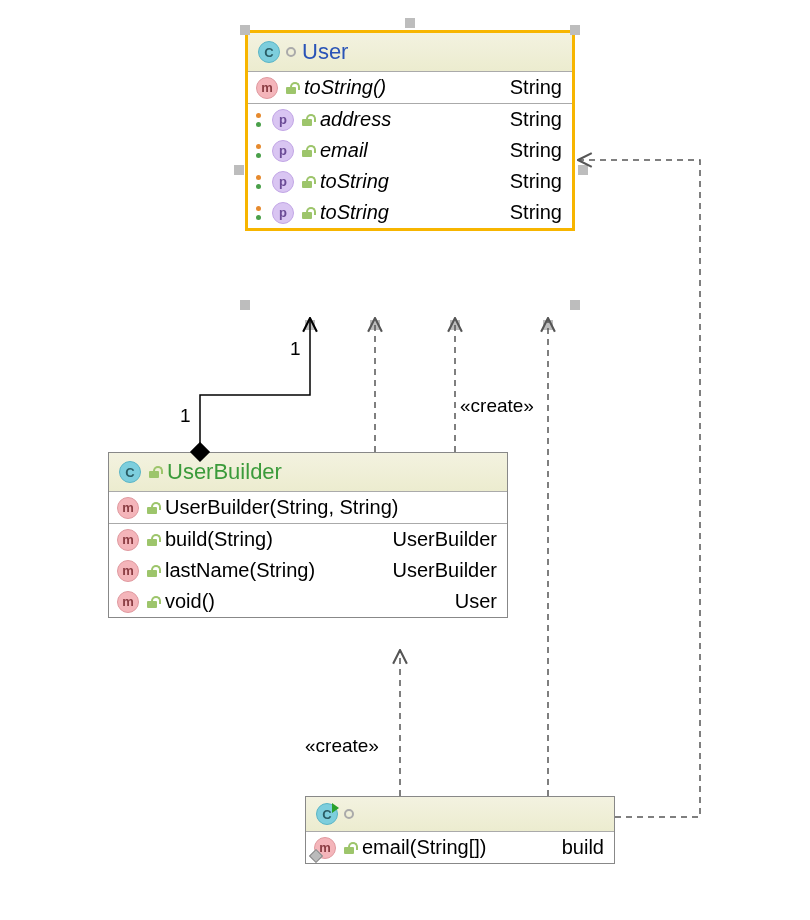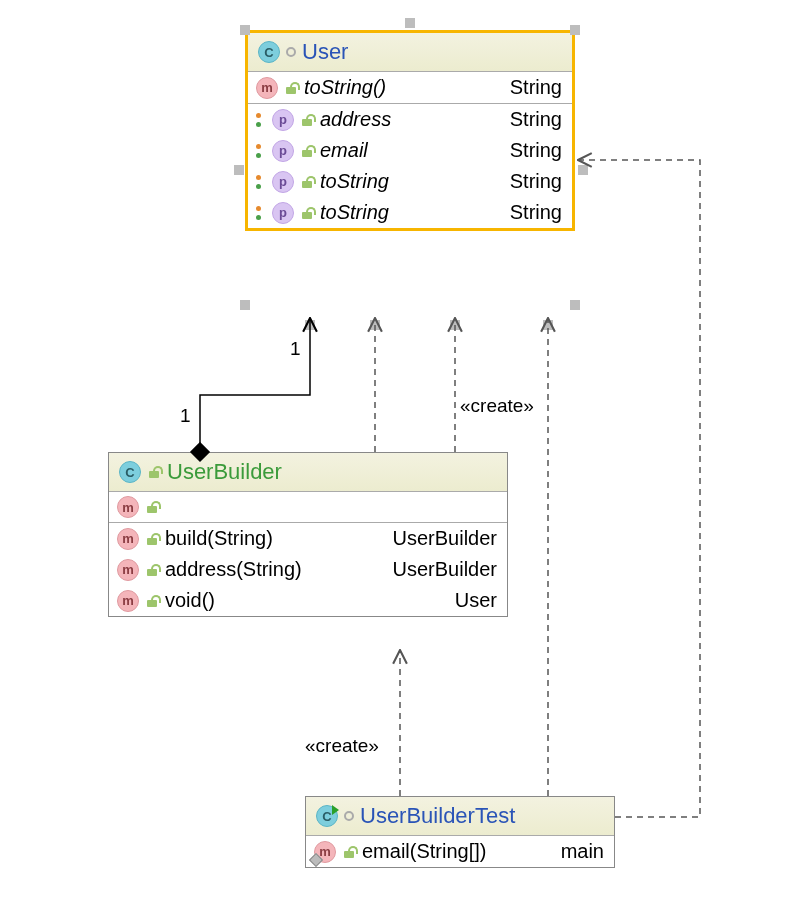--- a/index.html
+++ b/index.html
@@ -172,60 +172,60 @@
 <div class="uml-class" style="left:108px; top:452px; width:400px;">
   <div class="uml-header">
     <span class="icon icon-c">C</span>
     <span class="vis-icon vis-open"></span>
     <span class="class-name clr-green">UserBuilder</span>
   </div>
   <div class="uml-section">
     <div class="uml-row">
       <span class="icon icon-m">m</span>
       <span class="vis-icon vis-open"></span>
+      <span class="name">UserBuilder(String, String)</span>
     </div>
   </div>
   <div class="uml-section">
     <div class="uml-row">
       <span class="icon icon-m">m</span>
       <span class="vis-icon vis-open"></span>
       <span class="name">build(String)</span>
       <span class="spacer"></span>
       <span class="type">UserBuilder</span>
     </div>
     <div class="uml-row">
       <span class="icon icon-m">m</span>
       <span class="vis-icon vis-open"></span>
-      <span class="name">address(String)</span>
+      <span class="name">lastName(String)</span>
       <span class="spacer"></span>
       <span class="type">UserBuilder</span>
     </div>
     <div class="uml-row">
       <span class="icon icon-m">m</span>
       <span class="vis-icon vis-open"></span>
       <span class="name">void()</span>
       <span class="spacer"></span>
       <span class="type">User</span>
     </div>
   </div>
 </div>
 
 <div class="uml-class" style="left:305px; top:796px; width:310px;">
   <div class="uml-header">
     <span class="icon icon-c runnable">C</span>
     <span class="pkg-circle"></span>
-    <span class="class-name clr-blue">UserBuilderTest</span>
   </div>
   <div class="uml-section">
     <div class="uml-row">
       <span class="icon icon-m static">m</span>
       <span class="vis-icon vis-open"></span>
       <span class="name">email(String[])</span>
       <span class="spacer"></span>
-      <span class="type">main</span>
+      <span class="type">build</span>
     </div>
   </div>
 </div>
 
 <svg class="overlay">
   <defs>
     <marker id="openArrow" viewBox="0 0 12 12" refX="11" refY="6" markerWidth="11" markerHeight="11" orient="auto">
       <path d="M1,1 L11,6 L1,11" fill="none" stroke="#555" stroke-width="1.5"></path>
     </marker>
     <marker id="openArrowSolid" viewBox="0 0 12 12" refX="11" refY="6" markerWidth="11" markerHeight="11" orient="auto">

